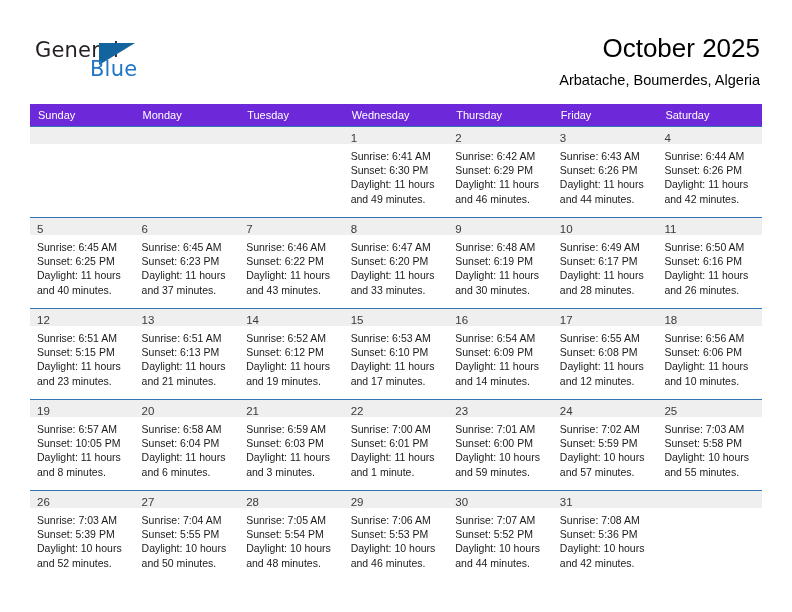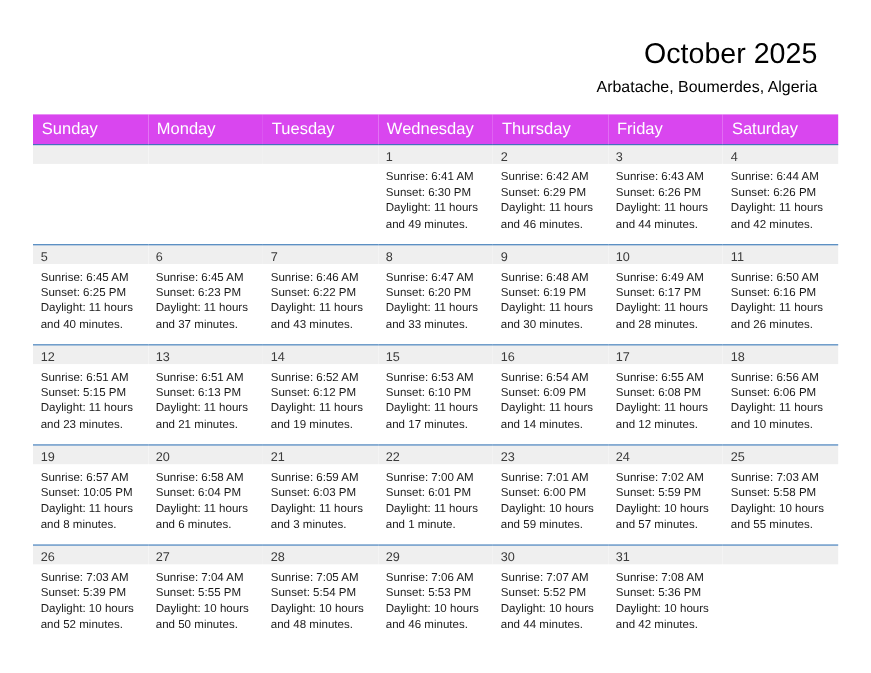--- a/index.html
+++ b/index.html
@@ -61,21 +61,21 @@
     left: 64px;
     top: 5px;
     width: 0;
     height: 0;
     border-left: 36px solid #12639e;
     border-bottom: 22px solid transparent;
   }
 
   .title-block {
     position: absolute;
-    right: 49px;
+    right: 32px;
     top: 32px;
     text-align: right;
   }
   .cal-title {
     font-size: 26px;
     font-weight: 400;
     color: #000000;
     line-height: 32px;
     white-space: nowrap;
   }
@@ -93,23 +93,23 @@
     position: absolute;
     left: 30px;
     top: 104px;
     width: 732px;
     border-collapse: collapse;
     table-layout: fixed;
   }
   .calendar col { width: 104.57px; }
 
   thead th {
-    background: #d946ef;
+    background: #6d28d9;
     color: #ffffff;
-    font-size: 15px;
+    font-size: 11px;
     font-weight: normal;
     text-align: left;
     padding: 5px 0 5px 8px;
     height: 11px;
     vertical-align: middle;
     border: none;
   }
 
   td.day {
     vertical-align: top;
@@ -143,20 +143,25 @@
     white-space: nowrap;
   }
 </style>
 </head>
 <body>
 
 <div class="page">
 
   <div class="header">
 
+    <div class="logo">
+      <span class="logo-general">General</span>
+      <span class="logo-triangle"></span>
+      <span class="logo-blue">Blue</span>
+    </div>
 
     <div class="title-block">
       <div class="cal-title">October 2025</div>
       <div class="cal-subtitle">Arbatache, Boumerdes, Algeria</div>
     </div>
 
   </div>
 
   <table class="calendar">
     <colgroup>

